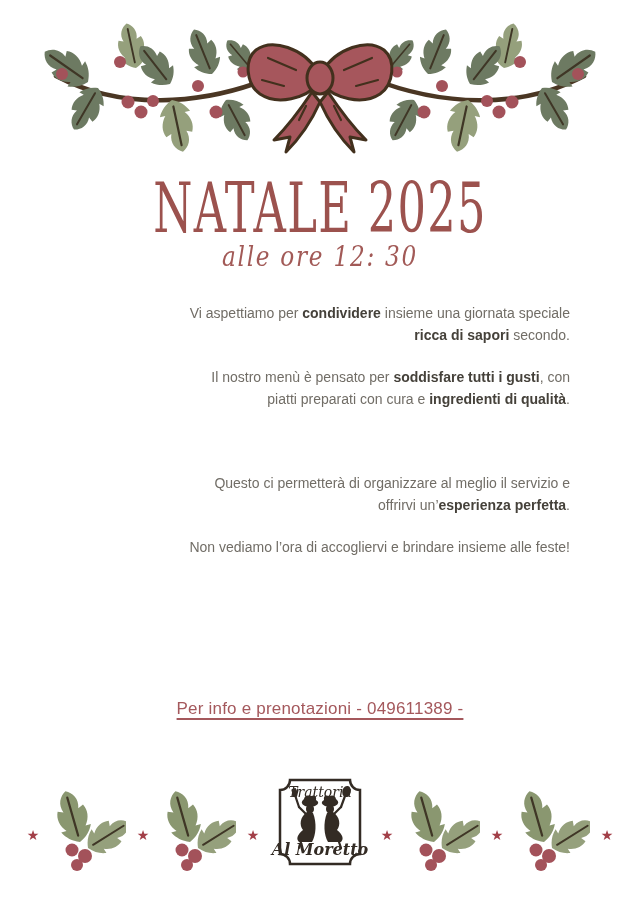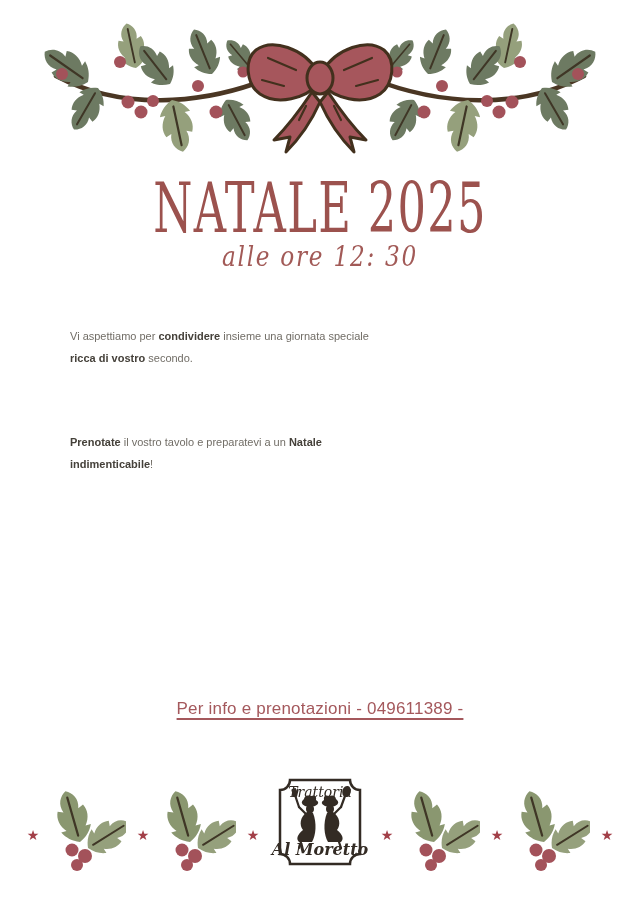--- a/index.html
+++ b/index.html
@@ -28,22 +28,22 @@
   }
   .subtitle{
     top:242px;left:0;width:640px;text-align:center;
     font-family:"DejaVu Serif",serif;font-style:italic;
     font-size:27px;line-height:30px;color:#a25a57;letter-spacing:2px;
     transform:scaleX(0.86);transform-origin:50% 50%;white-space:nowrap;
   }
 
   
   .paras{
-    top:325px;left:70px;width:500px;text-align:left;
-    color:#716d66;font-size:11px;line-height:22px;
+    top:302px;left:70px;width:500px;text-align:right;
+    color:#716d66;font-size:14px;line-height:22px;
   }
   .para{margin:0 0 20px 0;}
   .para strong{color:#45413a;font-weight:bold;}
 
   
   .info{top:699px;left:0;width:640px;text-align:center;}
   .info a{
     color:#a4585c;font-size:17px;letter-spacing:.2px;cursor:pointer;
     text-decoration:underline;text-underline-offset:4px;text-decoration-thickness:1.5px;
   }
@@ -117,23 +117,25 @@
     <path class="bw" d="M322 70 C336 46 368 36 384 48 C396 58 394 82 380 92 C362 104 334 96 322 82 C319 78 319 74 322 70 Z"></path>
     <ellipse class="bw" cx="320" cy="76" rx="13" ry="16"></ellipse>
     <path class="bwl" d="M268 56 L296 68 M262 78 L284 84 M344 68 L372 56 M356 84 L378 78 M306 104 L299 118 M334 104 L341 118"></path>
   </g>
 </svg>
 
 <div class="abs title">NATALE 2025</div>
 <div class="abs subtitle">alle ore 12: 30</div>
 
 <div class="abs paras">
-    <p class="para"><span>Vi aspettiamo per </span><strong>condividere</strong><span> insieme una giornata speciale</span><br><strong>ricca di vostro</strong><span> secondo.</span></p>
+    <p class="para"><span>Vi aspettiamo per </span><strong>condividere</strong><span> insieme una giornata speciale</span><br><strong>ricca di sapori</strong><span> secondo.</span></p>
+    <p class="para"><span>Il nostro menù è pensato per </span><strong>soddisfare tutti i gusti</strong><span>, con</span><br><span>piatti preparati con cura e </span><strong>ingredienti di qualità</strong><span>.</span></p>
     <p class="para"><br></p>
-    <p class="para"><strong>Prenotate</strong><span> il vostro tavolo e preparatevi a un </span><strong>Natale</strong><br><strong>indimenticabile</strong><span>!</span></p>
+    <p class="para"><span>Questo ci permetterà di organizzare al meglio il servizio e</span><br><span>offrirvi un’</span><strong>esperienza perfetta</strong><span>.</span></p>
+    <p class="para"><span>Non vediamo l’ora di accogliervi e brindare insieme alle feste!</span></p>
   </div>
 
 <div class="abs info">
   <a>Per info e prenotazioni - 049611389 -</a>
 </div>
 
 <div class="abs decor-bottom">
   <span class="star">★</span>
   <svg class="sprig" width="76" height="92" viewBox="0 0 76 92">
       <use href="#sprigLeafPair"></use>

